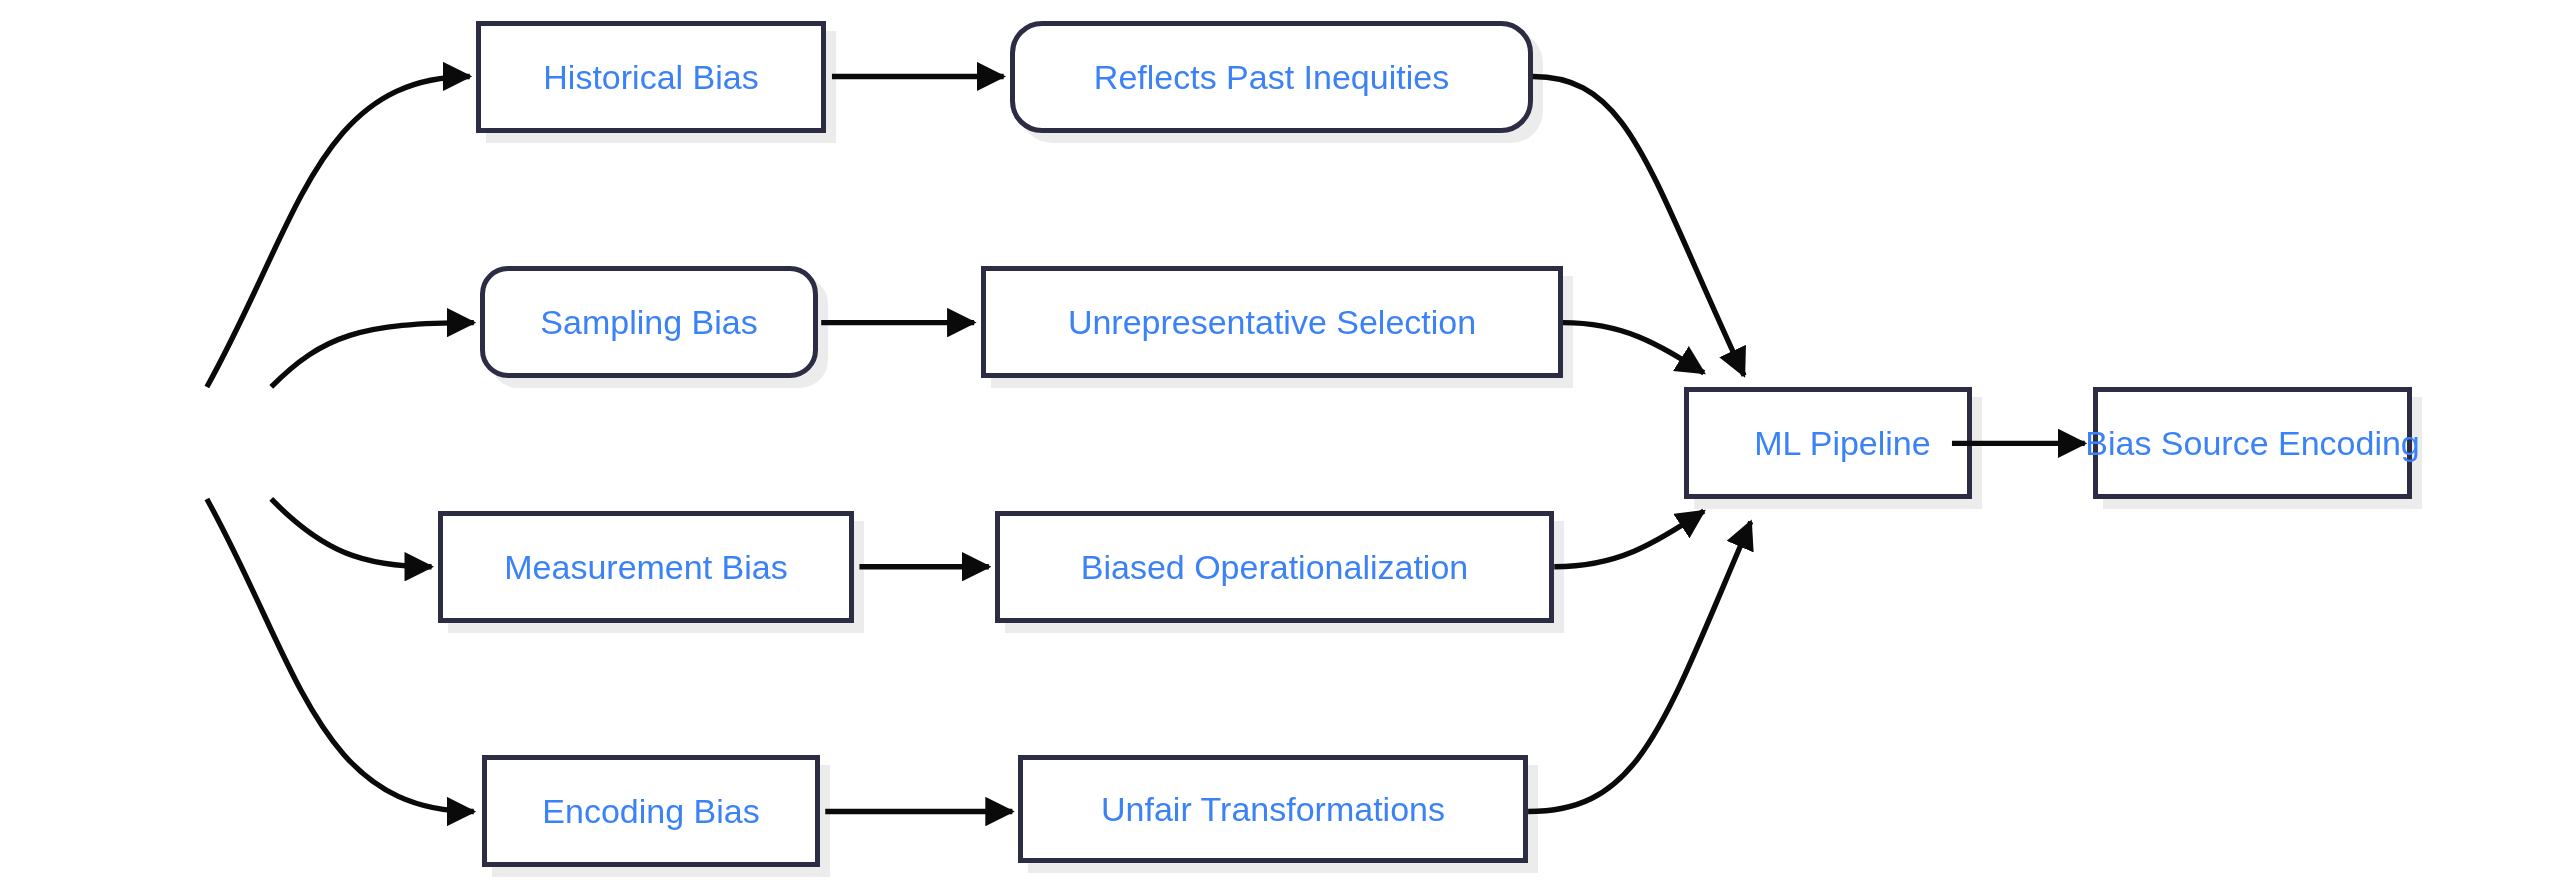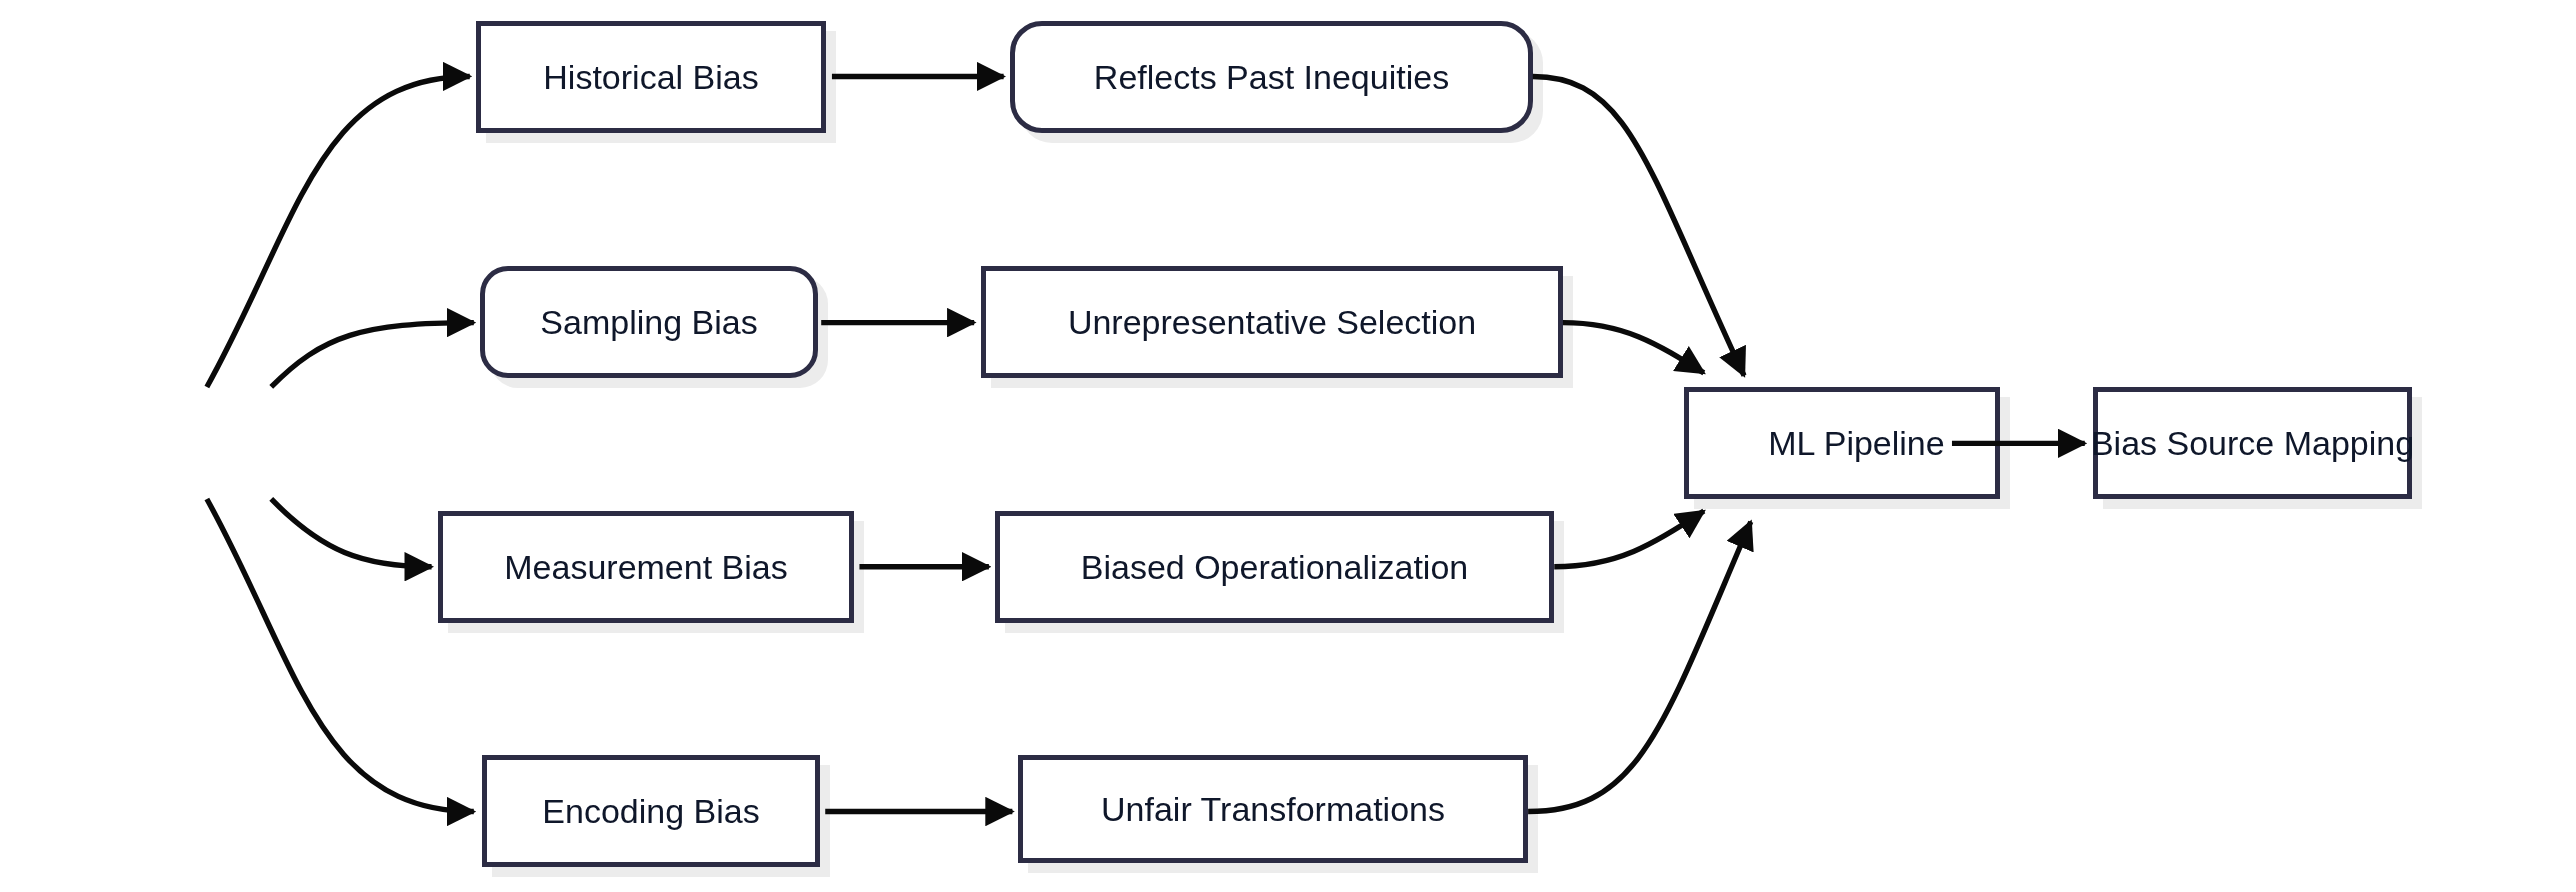--- a/index.html
+++ b/index.html
@@ -28,37 +28,37 @@
     box-sizing: border-box;
     background: #ffffff;
     border: 5.4px solid #2c2c44;
     box-shadow: 10px 10px 0 #ececec;
     display: flex;
     align-items: center;
     justify-content: center;
     z-index: 1;
   }
   .node .lbl {
-    color: #0f172a;
+    color: #3b82f6;
     font-size: 34px;
     line-height: 1;
     white-space: nowrap;
     text-align: center;
   }
   
   .n-data-biases   { left: 19.5px;   top: 387px;  width: 298px; height: 112px; }
   .n-historical    { left: 476px;  top: 21px;   width: 350px; height: 112px; }
   .n-reflects      { left: 1010px; top: 21px;   width: 523px; height: 112px; border-radius: 32px; }
   .n-sampling      { left: 480px;  top: 266px;  width: 338px; height: 112px; border-radius: 28px; }
   .n-unrep         { left: 981px; top: 266px;  width: 582px; height: 112px; }
   .n-measurement   { left: 438px;  top: 511px;  width: 416px; height: 112px; }
   .n-biasedop      { left: 995px; top: 511px;  width: 559px; height: 112px; }
   .n-encoding      { left: 482px;  top: 755px; width: 338px; height: 112px; }
   .n-unfair        { left: 1018px; top: 755px; width: 510px; height: 108px; }
-  .n-mlpipeline    { left: 1684px; top: 387px;  width: 316px; height: 112px; padding-left: 29px; }
+  .n-mlpipeline    { left: 1684px; top: 387px;  width: 288px; height: 112px; padding-left: 29px; }
   .n-biassourcemap { left: 2093px; top: 387px;  width: 319px; height: 112px; }
   .edgepath {
     fill: none;
     stroke: #0a0a0a;
     stroke-width: 8px;
   }
 </style>
 </head>
 <body>
 
@@ -120,17 +120,17 @@
 
   <div class="node n-unfair">
     <span class="lbl">Unfair Transformations</span>
   </div>
 
   <div class="node n-mlpipeline">
     <span class="lbl">ML Pipeline</span>
   </div>
 
   <div class="node n-biassourcemap">
-    <span class="lbl">Bias Source Mapping</span>
+    <span class="lbl">Bias Source Encoding</span>
   </div>
 
 </div>
 
 
 </body></html>

